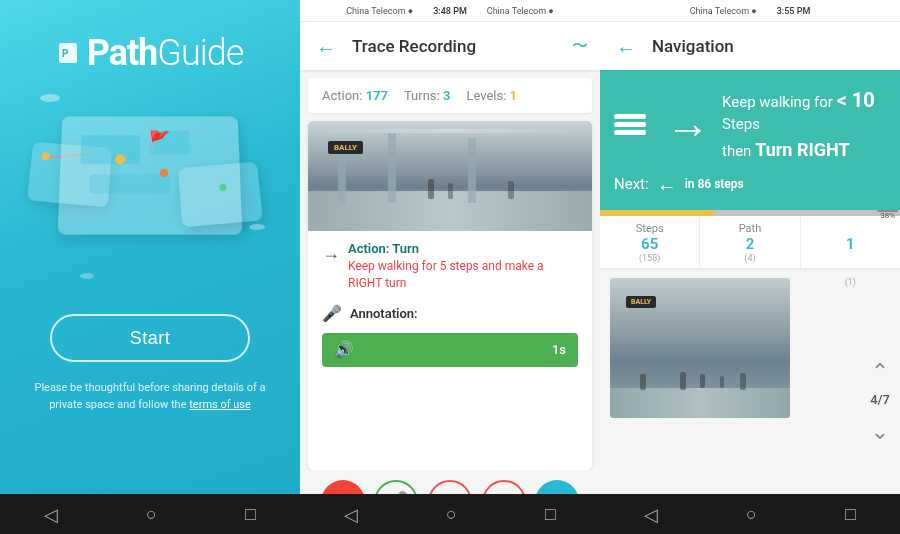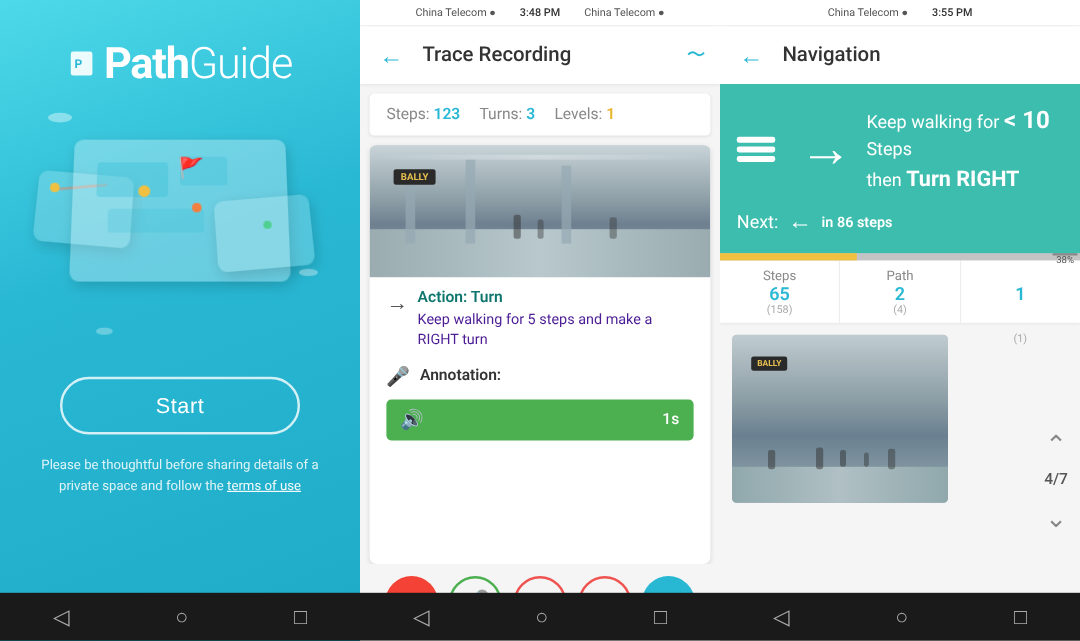--- a/index.html
+++ b/index.html
@@ -220,21 +220,21 @@
     }
     .action-text-block {}
     .action-title {
       font-size: 13px;
       font-weight: 600;
       color: #0f766e;
       margin-bottom: 2px;
     }
     .action-desc {
       font-size: 12px;
-      color: #4c1d95;
+      color: #ef4444;
       line-height: 1.4;
     }
     .trace-annotation {
       padding: 6px 14px 10px;
       display: flex;
       align-items: center;
       gap: 8px;
     }
     .annotation-mic {
       font-size: 16px;
@@ -552,22 +552,22 @@
   </div>
 
   <div class="trace-topbar">
     <div class="trace-back-btn">←</div>
     <span class="trace-title">Trace Recording</span>
     <span class="trace-wave-icon">〜</span>
   </div>
 
   <div class="trace-stats">
     <div class="stat-steps">
-      <span class="stat-label">Steps:</span>
-      <span class="stat-value">123</span>
+      <span class="stat-label">Action:</span>
+      <span class="stat-value">177</span>
     </div>
     <div class="stat-turns">
       <span class="stat-label">Turns:</span>
       <span class="stat-value">3</span>
     </div>
     <div class="stat-levels">
       <span class="stat-label">Levels:</span>
       <span class="stat-value">1</span>
     </div>
   </div>

